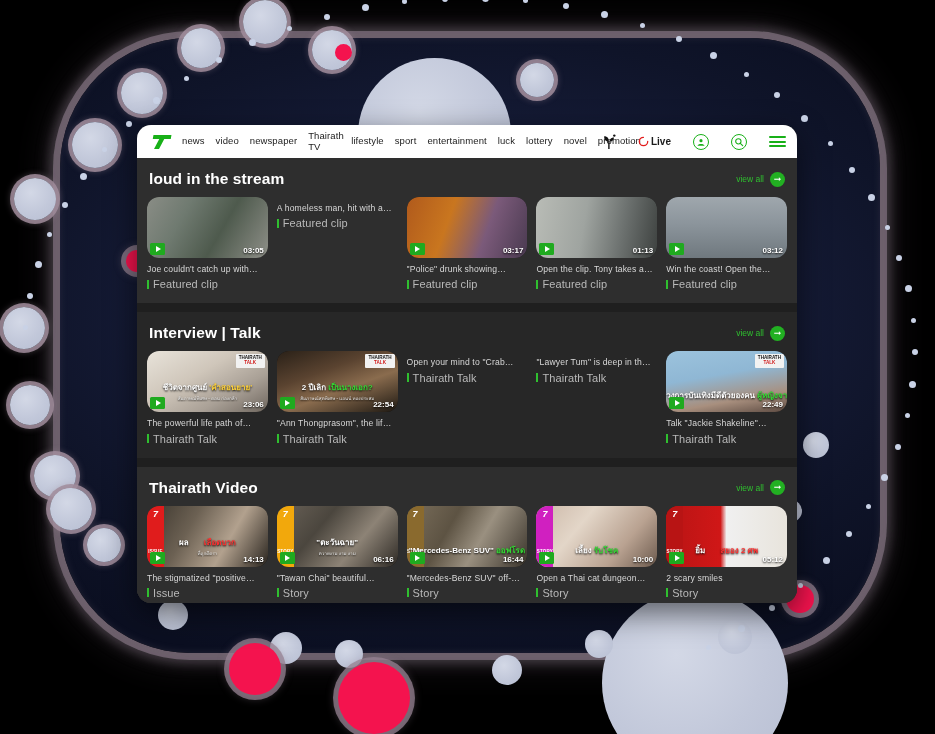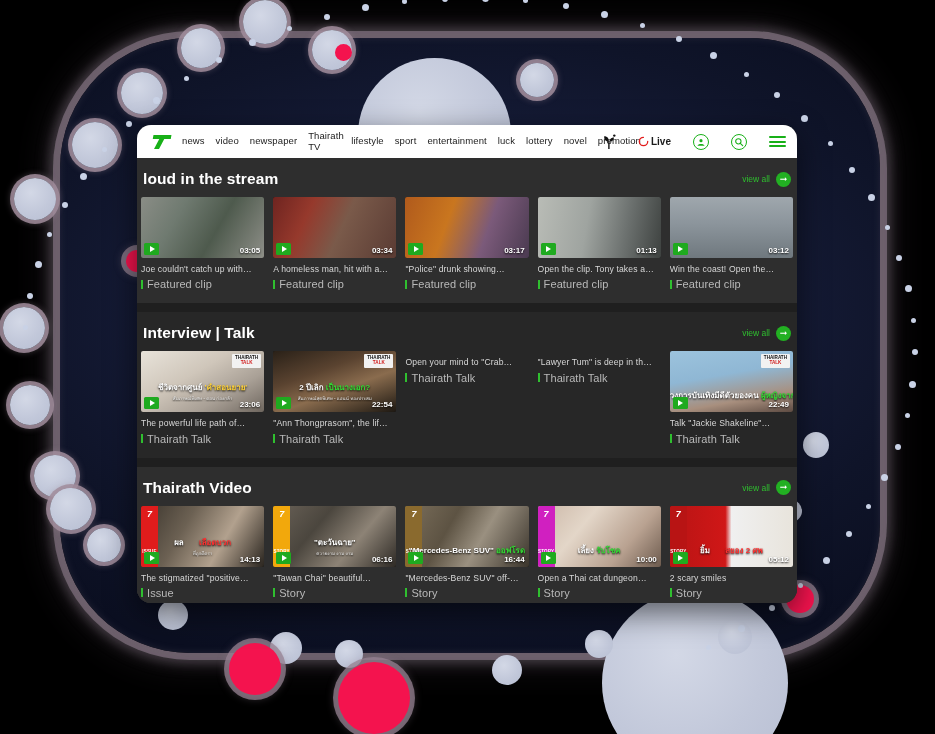--- a/index.html
+++ b/index.html
@@ -138,21 +138,21 @@
     border: 1.4px solid #18b018;
     display: flex; align-items: center; justify-content: center;
     cursor: pointer;
   }
   .burger { display:flex; flex-direction:column; gap:2.6px; cursor:pointer; }
   .burger i { display:block; width:17px; height:2px; background:#18b018; border-radius:1px; }
 
   
   .content { background: #2e2e2e; padding: 0; }
 
-  .section { padding: 0 4px; }
+  .section { padding: 0 10px; }
   .section.dark  { background: #2e2e2e; }
   .section.darker{ background: #272727; }
 
   .sec-head {
     display: flex;
     align-items: center;
     justify-content: space-between;
     padding: 12px 2px 9px 2px;
   }
   .sec-title {
@@ -175,21 +175,21 @@
     grid-template-columns: repeat(5, 1fr);
     gap: 0 9px;
     padding-bottom: 13px;
   }
   .card { cursor: pointer; }
 
   .thumb {
     position: relative;
     width: 100%;
     height: 61px;
-    border-radius: 2px;
+    border-radius: 12px;
     overflow: hidden;
     background: #111;
   }
   .thumb .art { position: absolute; inset: 0; }
 
   .play {
     position: absolute;
     left: 3px; bottom: 3px;
     width: 15px; height: 12px;
     background: #1faa1f;
@@ -450,27 +450,20 @@
                 <div class="art" style="background: linear-gradient(120deg, rgb(138, 141, 134) 0%, rgb(111, 122, 112) 30%, rgb(78, 90, 77) 60%, rgb(142, 143, 136) 100%);"></div>
                 <div class="play">
                   <i></i>
                 </div>
                 <div class="dur">03:05</div>
               </div>
               <div class="ctitle">Joe couldn't catch up with…</div>
               <div class="ctag">Featured clip</div>
             </div>
             <div class="card">
-              <div class="thumb">
-                <div class="art" style="background: linear-gradient(115deg, rgb(110, 36, 32) 0%, rgb(150, 57, 44) 28%, rgb(122, 90, 74) 55%, rgb(90, 59, 51) 100%);"></div>
-                <div class="play">
-                  <i></i>
-                </div>
-                <div class="dur">03:34</div>
-              </div>
               <div class="ctitle">A homeless man, hit with a…</div>
               <div class="ctag">Featured clip</div>
             </div>
             <div class="card">
               <div class="thumb">
                 <div class="art" style="background: linear-gradient(110deg, rgb(176, 90, 28) 0%, rgb(201, 118, 31) 35%, rgb(123, 90, 122) 65%, rgb(74, 58, 80) 100%);"></div>
                 <div class="play">
                   <i></i>
                 </div>
                 <div class="dur">03:17</div>

